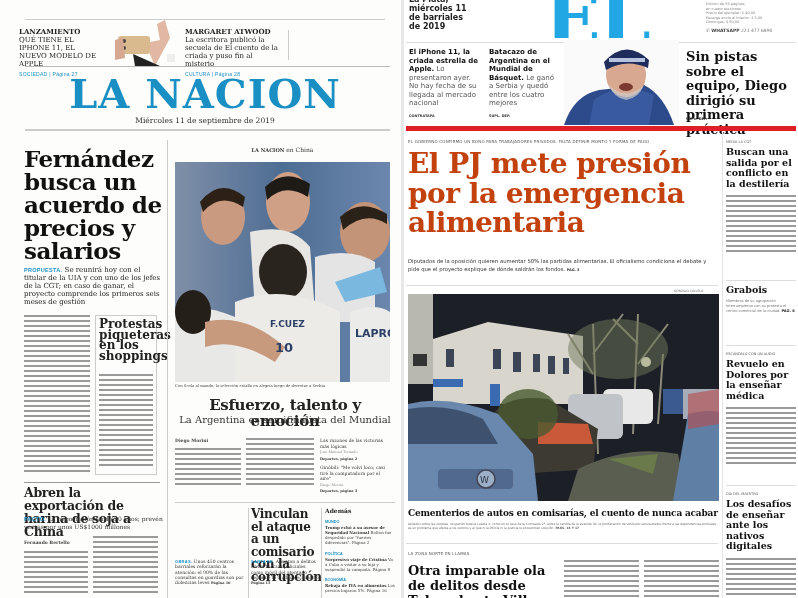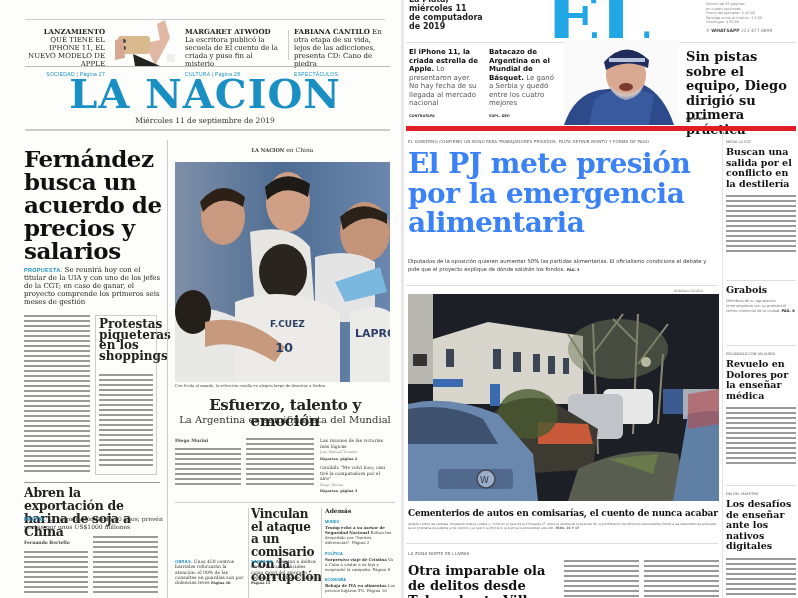--- a/index.html
+++ b/index.html
@@ -44,40 +44,40 @@
 .ed-whatsapp{position:absolute;left:302px;top:28px;width:92px;font-family:"DejaVu Sans",sans-serif;font-size:4.5px;color:#777}
 .ed-whatsapp b{font-weight:bold;color:#444}
 .ed-rule{position:absolute;left:2px;width:390px;height:1px;background:#ddd}
 .ed-teaser{position:absolute;top:48px;font-family:"DejaVu Sans",sans-serif;font-size:7px;line-height:8.5px;color:#555}
 .ed-teaser b{font-weight:bold;color:#111}
 .ed-teaser .src{display:block;font-size:3.5px;color:#333;font-weight:bold;margin-top:4px}
 .ed-maradona{position:absolute;left:160px;top:40px;width:115px;height:85px;overflow:hidden;background:#f4f4f4}
 .ed-side-head{position:absolute;left:282px;top:50px;width:110px;font-family:"DejaVu Serif",serif;font-weight:bold;font-size:13px;line-height:14.5px;color:#111}
 .ed-redbar{position:absolute;left:2px;top:126px;width:390px;height:5px;background:#e01e26}
 .ed-kicker{position:absolute;font-family:"DejaVu Sans",sans-serif;font-size:4px;color:#555;letter-spacing:.2px;text-transform:uppercase}
-.ed-main-h{position:absolute;left:4px;top:149px;width:312px;font-family:"DejaVu Serif",serif;font-weight:bold;font-size:28px;line-height:29.5px;color:#3b82f6;letter-spacing:-.5px}
+.ed-main-h{position:absolute;left:4px;top:149px;width:312px;font-family:"DejaVu Serif",serif;font-weight:bold;font-size:28px;line-height:29.5px;color:#c2410c;letter-spacing:-.5px}
 .ed-dek{position:absolute;left:4px;top:257px;width:310px;font-family:"DejaVu Sans",sans-serif;font-size:5.3px;line-height:8px;color:#333}
 .ed-dek .pag{font-size:3.5px;font-weight:bold}
 .ed-photo{position:absolute;left:4px;top:294px;width:311px;height:207px;overflow:hidden;background:#222}
 .ed-photo-credit{position:absolute;left:270px;top:289px;font-size:3px;color:#777;font-family:"DejaVu Sans",sans-serif}
 .ed-photo-h{position:absolute;left:4px;top:508px;width:315px;font-family:"DejaVu Serif",serif;font-weight:bold;font-size:9px;color:#111;letter-spacing:-.2px;white-space:nowrap}
 .ed-photo-dek{position:absolute;left:4px;top:522px;width:312px;font-size:3px;line-height:4px;color:#666;font-family:"DejaVu Sans",sans-serif}
 .ed-bot-h{position:absolute;left:4px;top:563px;width:150px;font-family:"DejaVu Serif",serif;font-weight:bold;font-size:13px;line-height:15px;color:#111}
 .ed-side-col{position:absolute;left:322px;width:70px}
 .ed-side-col .sk{font-family:"DejaVu Sans",sans-serif;font-size:3.5px;color:#555;text-transform:uppercase;margin-bottom:3px}
 .ed-side-col .sh{font-family:"DejaVu Serif",serif;font-weight:bold;font-size:9.5px;line-height:10.5px;color:#111}
 .ed-side-col .sb{margin-top:6px}
 </style>
 </head>
 <body>
 
 <div class="paper" id="ln">
   <div class="ln-topline"></div>
 
-  <div class="ln-teaser" style="left:25px;width:80px;text-align:right">
+  <div class="ln-teaser" style="left:19px;width:80px;text-align:left">
     <b>LANZAMIENTO</b>
     <span>QUÉ TIENE EL IPHONE 11, EL NUEVO MODELO DE APPLE</span>
     <span class="sec">SOCIEDAD | Página 27</span>
   </div>
 
   <svg class="ln-hand" viewBox="0 0 65 48">
     <path d="M40 48 L55 20 L50 2 L42 6 L45 22 L30 25 Z" fill="#e0b8a3"></path>
     <rect x="3" y="18" width="32" height="18" rx="3" fill="#d9b98e"></rect>
     <circle cx="9" cy="23" r="2" fill="#444"></circle>
     <circle cx="9" cy="30" r="2" fill="#444"></circle>
@@ -85,25 +85,20 @@
     <path d="M18 36 L45 48 L20 48 Z" fill="#222"></path>
     <rect x="52" y="36" width="8" height="8" fill="#eee"></rect>
   </svg>
 
   <div class="ln-teaser" style="left:185px;width:95px">
     <b>MARGARET ATWOOD</b>
     <span>La escritora publicó la secuela de El cuento de la criada y puso fin al misterio</span>
     <span class="sec">CULTURA | Página 28</span>
   </div>
   <div class="vrule" style="left:288px;top:30px;height:30px"></div>
-  <div class="ln-teaser" style="left:294px;width:95px">
-    <b>FABIANA CANTILO</b>
-    <span>En otra etapa de su vida, lejos de las adicciones, presenta CD: Cano de piedra</span>
-    <span class="sec">ESPECTÁCULOS</span>
-  </div>
 
   <div class="ln-rule" style="top:66px"></div>
   <div class="ln-logo">LA NACION</div>
   <div class="ln-date">Miércoles 11 de septiembre de 2019</div>
   <div class="ln-rule" style="top:129px;height:2px;background:#ccc"></div>
 
   <div class="ln-main-h">Fernández busca un acuerdo de precios y salarios</div>
   <div class="ln-lead">
     <span class="kicker">PROPUESTA.</span>
     <span>Se reunirá hoy con el titular de la UIA y con uno de los jefes de la CGT; en caso de ganar, el proyecto comprende los primeros seis meses de gestión</span>
@@ -208,21 +203,21 @@
     <span>Los precios bajaron 5%. Página 16</span>
   </div>
 </div>
 
 <div class="divider"></div>
 
 <div class="paper" id="ed">
   <div class="ed-dateblock">
     <div style="margin-top:-5px">La Plata,</div>
     <div>miércoles 11</div>
-    <div>de computadora</div>
+    <div>de barriales</div>
     <div>de 2019</div>
   </div>
   <div class="ed-logo">EL DIA</div>
   <div class="ed-info">
     <div>Edición de 56 páginas</div>
     <div>en cuatro secciones</div>
     <div>Precio del ejemplar: $ 40,00</div>
     <div>Recargo envío al interior: $ 5,00</div>
     <div>Domingos: $ 80,00</div>
   </div>

